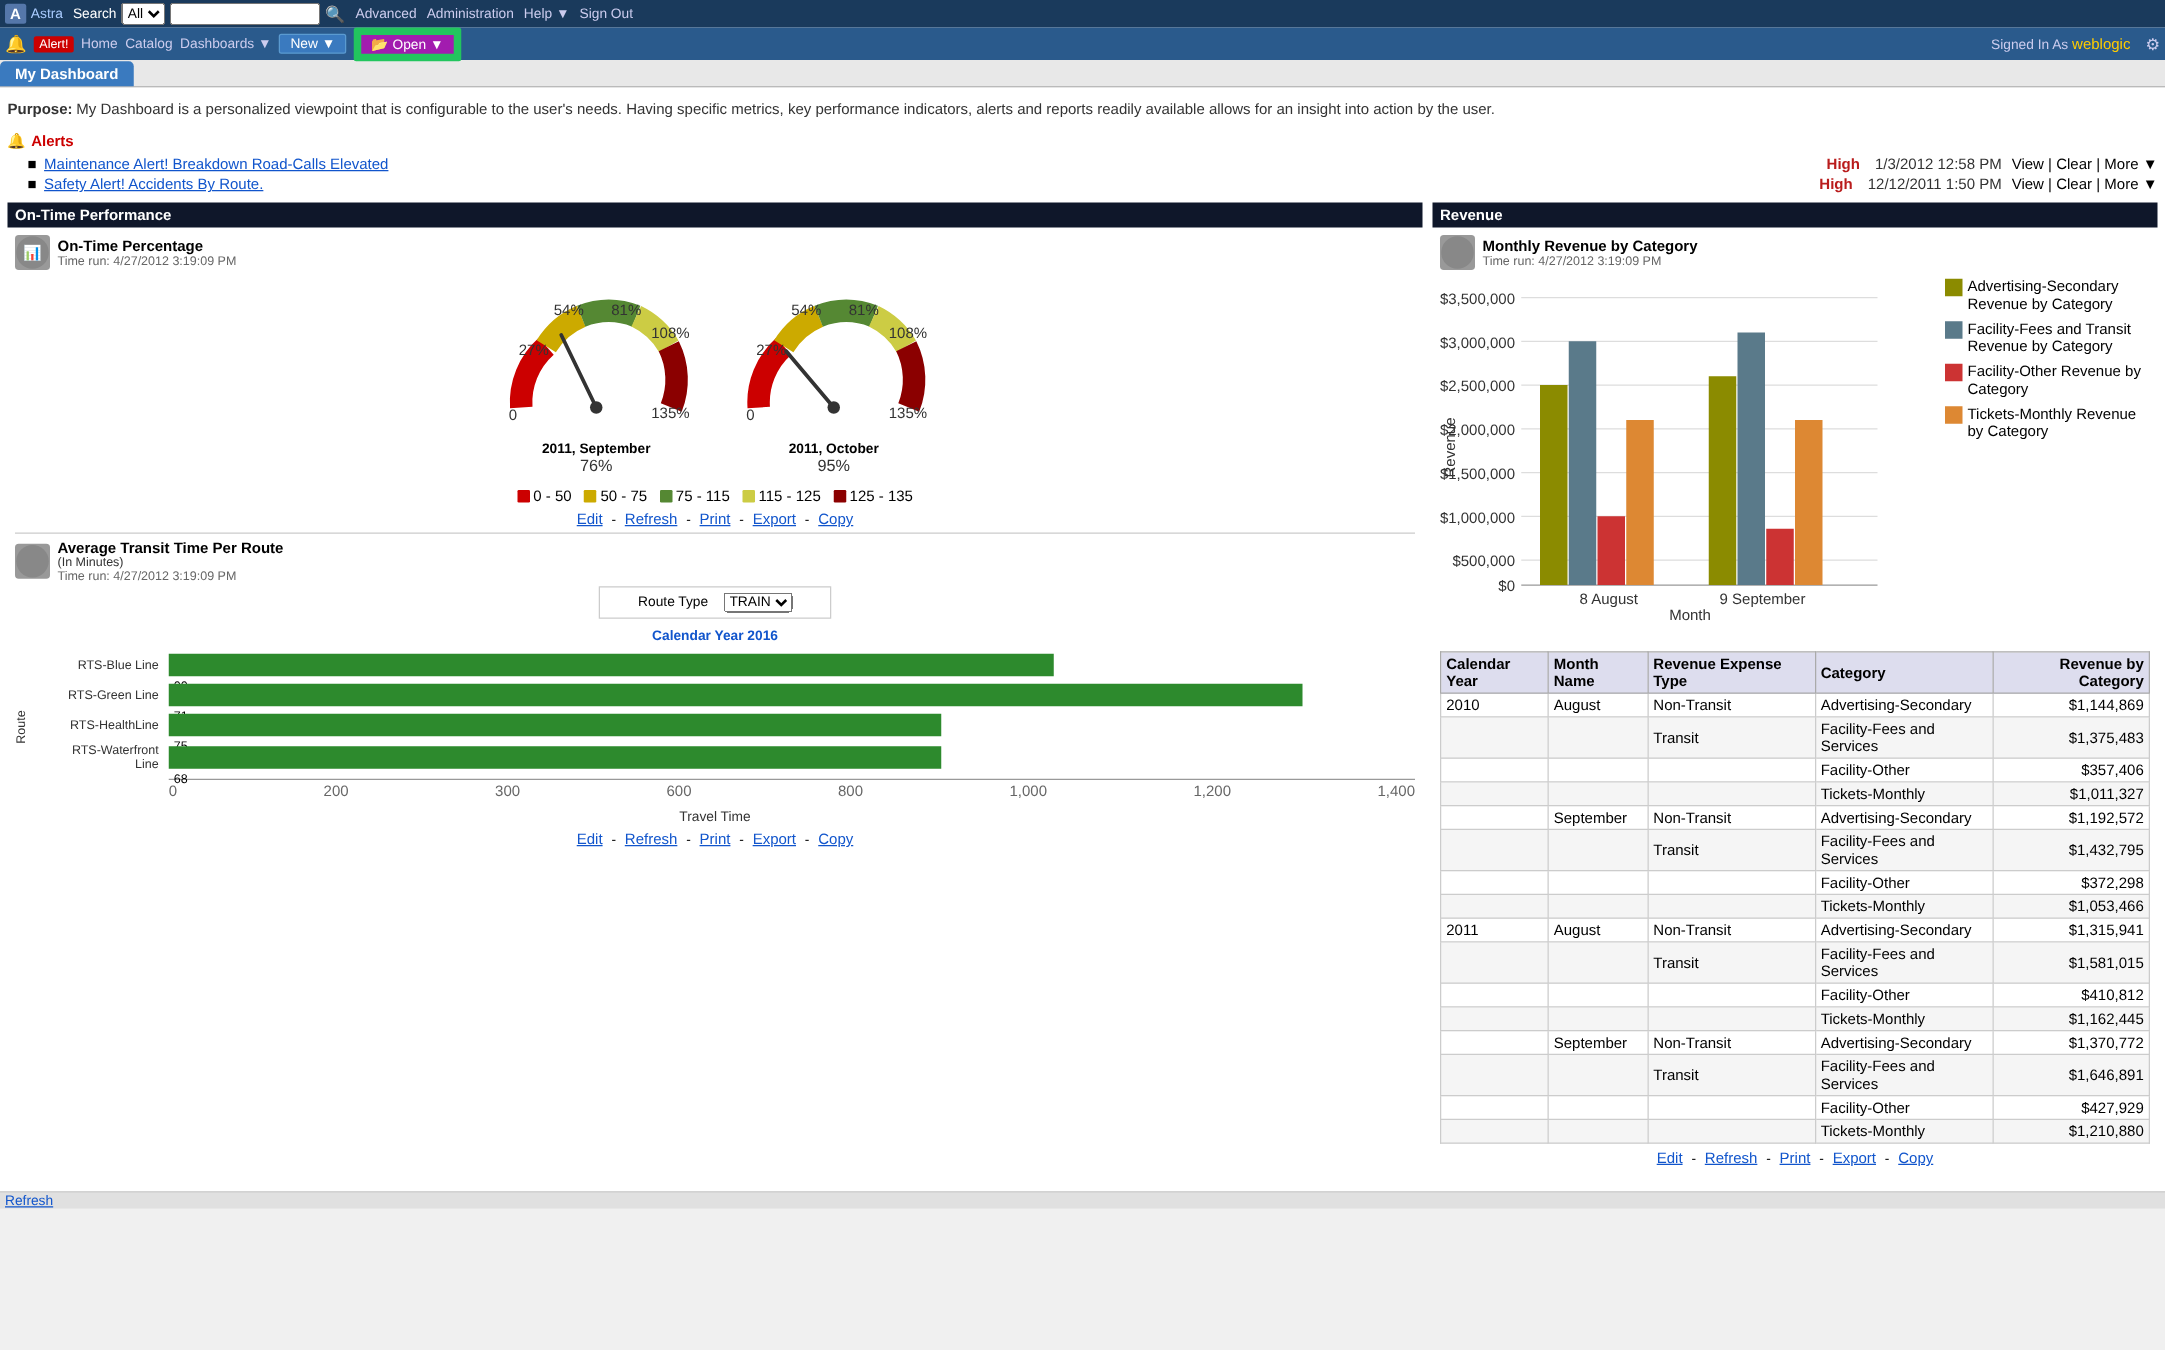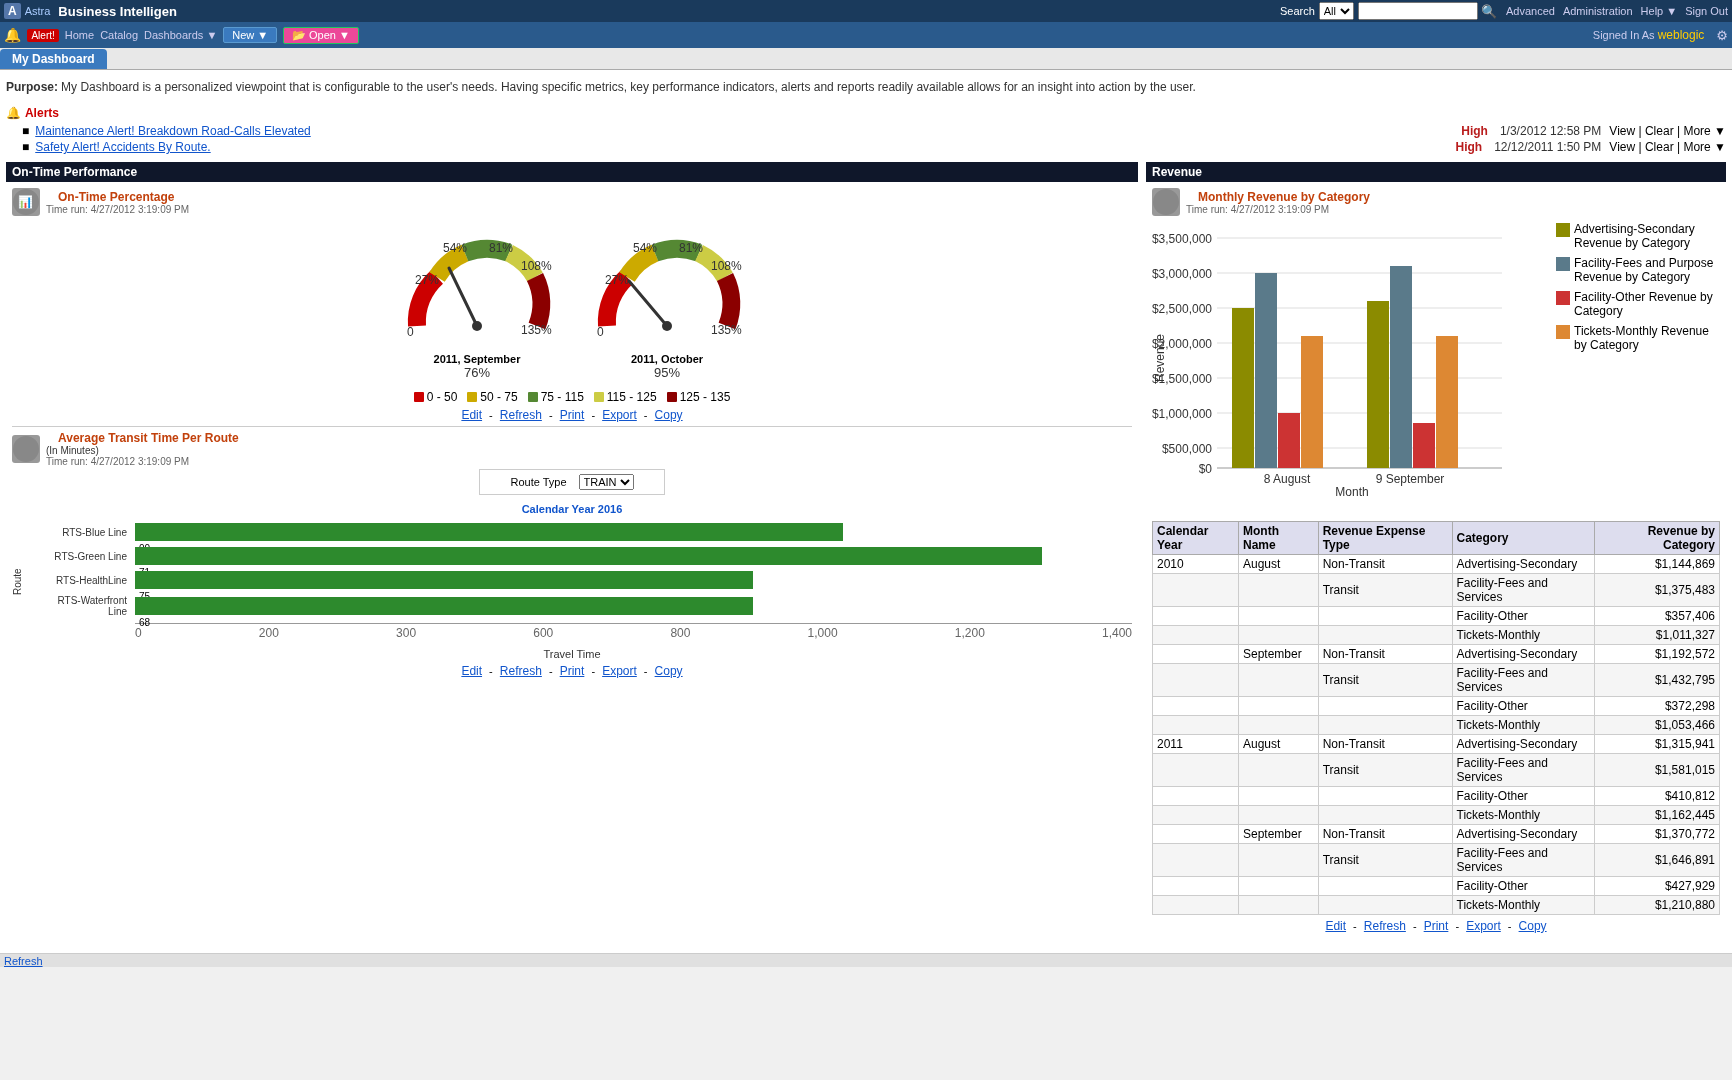--- a/index.html
+++ b/index.html
@@ -105,21 +105,21 @@
       padding: 3px 6px;
     }
     .panel-body { padding: 6px; }
     .report-title-bar {
       display: flex;
       align-items: center;
       gap: 6px;
       margin-bottom: 2px;
     }
     .report-icon { width: 28px; height: 28px; background: #999; border-radius: 3px; display: flex; align-items: center; justify-content: center; }
-    .report-title { color: #c2410c; font-weight: bold; font-size: 12px; cursor: pointer; margin-left: 12px; }
+    .report-title { color: #000000; font-weight: bold; font-size: 12px; cursor: pointer; }
     .report-subtitle { color: #666; font-size: 10px; }
 
     
     .gauges-container { display: flex; justify-content: center; gap: 30px; margin: 10px 0; }
     .gauge-wrap { text-align: center; }
     .gauge-label { font-size: 11px; font-weight: bold; margin-top: 4px; }
     .gauge-value { font-size: 13px; font-weight: normal; color: #333; }
 
     
     .gauge-legend { display: flex; gap: 10px; justify-content: center; margin: 4px 0; font-size: 10px; }
@@ -163,41 +163,40 @@
     svg text { font-family: Arial, sans-serif; }
   </style>
 </head>
 <body>
 
 <div class="top-bar">
   <div class="logo">
     <span style="background:#5577aa;color:#fff;font-size:12px;font-weight:bold;padding:1px 4px;border-radius:2px;margin-right:4px;">A</span>
     <span style="font-size:11px;color:#aaccff;">Astra</span>
   </div>
-  <span style="font-size:13px;font-weight:bold;color:#fff;flex:1;">Business Intelligen</span>
   <span style="font-size:11px;margin-right:4px;">Search</span>
   <select style="font-size:11px;height:18px;">
     <option>All</option>
   </select>
   <input type="text" style="font-size: 11px; height: 18px; width: 120px; margin: 0px 4px;">
   <span style="cursor:pointer;color:#cce;font-size:13px;margin-right:8px;">🔍</span>
   <a style="color:#cce;font-size:11px;text-decoration:none;margin-right:8px;">Advanced</a>
   <a style="color:#cce;font-size:11px;text-decoration:none;margin-right:8px;">Administration</a>
   <a style="color:#cce;font-size:11px;text-decoration:none;margin-right:8px;">Help ▼</a>
   <a style="color:#cce;font-size:11px;text-decoration:none;">Sign Out</a>
 </div>
 
 <div class="second-bar">
   <span style="color:#ffcc00;font-size:14px;">🔔</span>
   <span style="background:#cc0000;color:#fff;font-size:10px;padding:1px 4px;border-radius:2px;">Alert!</span>
   <a style="color:#cce;font-size:11px;text-decoration:none;">Home</a>
   <a style="color:#cce;font-size:11px;text-decoration:none;">Catalog</a>
   <a style="color:#cce;font-size:11px;text-decoration:none;">Dashboards ▼</a>
   <button style="background:#3a7abf;color:#fff;border:1px solid #5a9ad0;padding:1px 8px;font-size:11px;cursor:pointer;border-radius:2px;">New ▼</button>
-  <button style="background:#ec4899;color:#fff;border:1px solid #22c55e;padding:1px 8px;font-size:11px;cursor:pointer;border-radius:2px;">📂 Open ▼</button>
+  <button style="background:#a21caf;color:#fff;border:6px solid #22c55e;padding:1px 8px;font-size:11px;cursor:pointer;border-radius:2px;">📂 Open ▼</button>
   <span style="color:#cce;font-size:11px;margin-left:auto;">Signed In As <span style="color:#ffcc00;">weblogic</span></span>
   <span style="color:#cce;font-size:13px;cursor:pointer;margin-left:6px;">⚙</span>
 </div>
 
 <div class="tab-bar">
   <div class="tab">
     <span>My Dashboard</span>
   </div>
 </div>
 
@@ -488,21 +487,21 @@
             </svg>
           </div>
 
           <div class="chart-legend">
             <div class="chart-legend-item">
               <div class="chart-legend-color" style="background:#8b8b00;"></div>
               <span>Advertising-Secondary Revenue by Category</span>
             </div>
             <div class="chart-legend-item">
               <div class="chart-legend-color" style="background:#5a7a8a;"></div>
-              <span>Facility-Fees and Purpose Revenue by Category</span>
+              <span>Facility-Fees and Transit Revenue by Category</span>
             </div>
             <div class="chart-legend-item">
               <div class="chart-legend-color" style="background:#cc3333;"></div>
               <span>Facility-Other Revenue by Category</span>
             </div>
             <div class="chart-legend-item">
               <div class="chart-legend-color" style="background:#dd8833;"></div>
               <span>Tickets-Monthly Revenue by Category</span>
             </div>
           </div>

